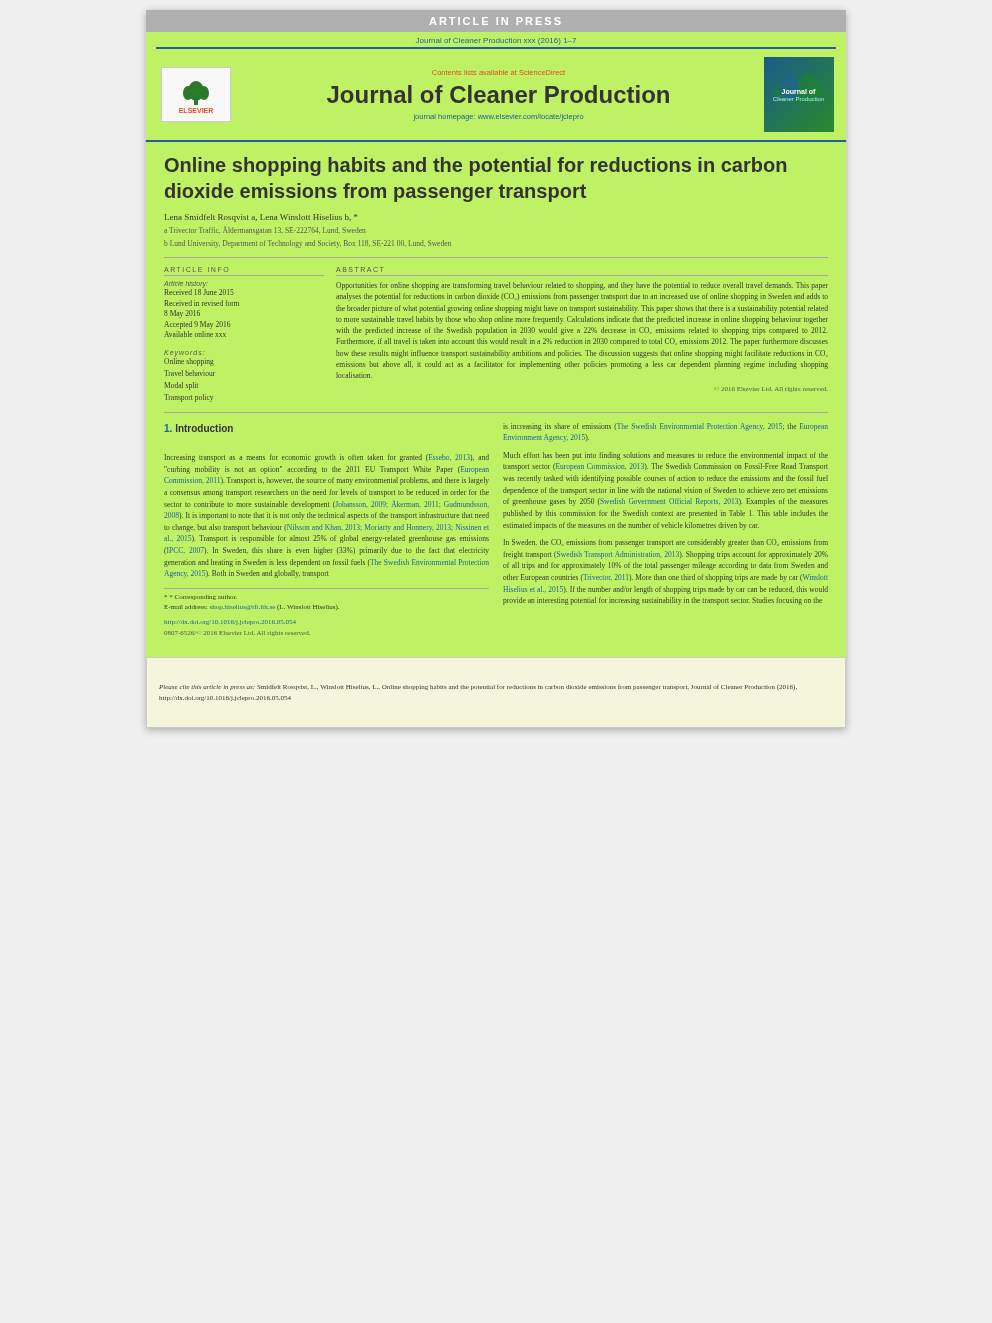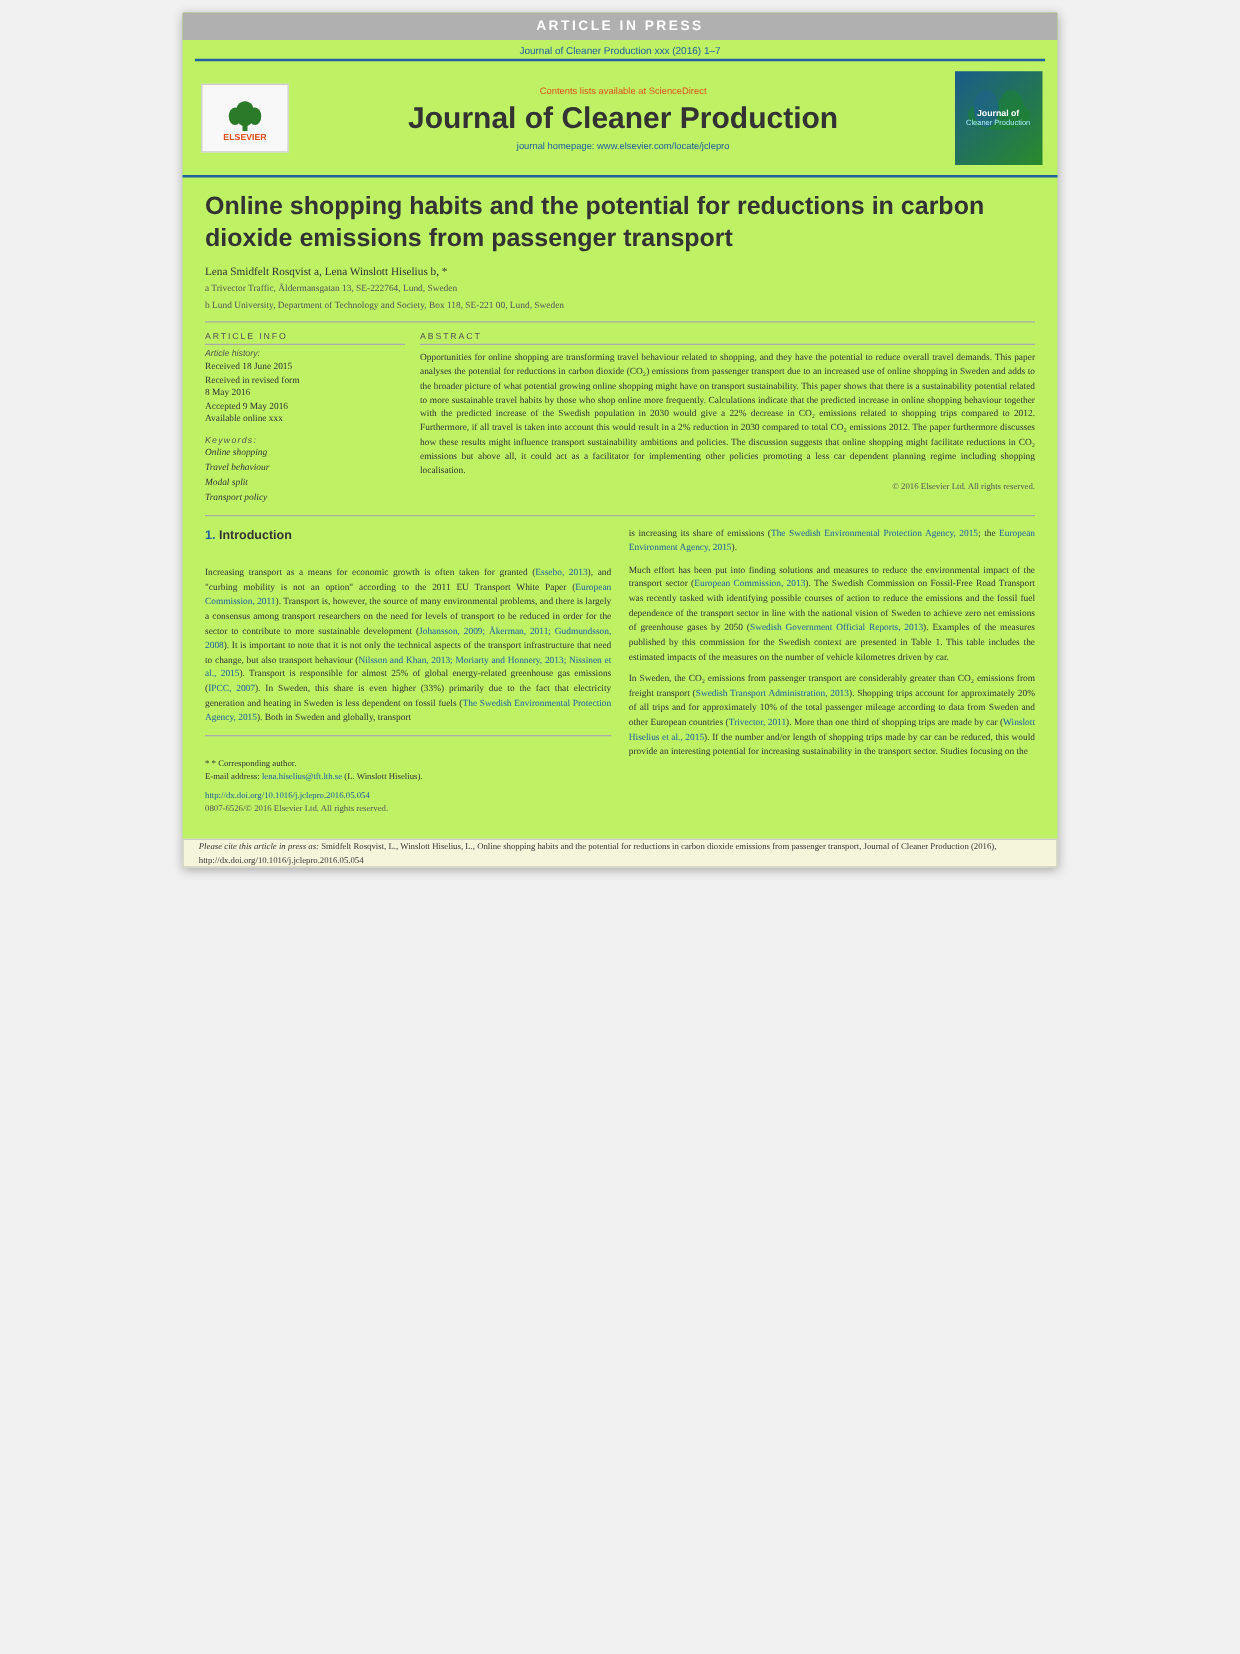--- a/index.html
+++ b/index.html
@@ -201,21 +201,20 @@
       letter-spacing: 1px;
       color: #555;
       font-family: Arial, sans-serif;
       font-style: italic;
     }
     .keywords-list {
       font-size: 7.5px;
       color: #333;
       line-height: 1.6;
       list-style: none;
-      font-style: italic;
     }
     .abstract-section {
       flex: 1;
     }
     .abstract-title {
       font-size: 7px;
       letter-spacing: 1.5px;
       color: #555;
       font-family: Arial, sans-serif;
       border-bottom: 1px solid #aaa;
@@ -262,41 +261,41 @@
       color: #333;
       line-height: 1.55;
       text-align: justify;
       margin-bottom: 6px;
     }
     .blue-link {
       color: #2060a0;
     }
     .footnote-area {
       border-top: 1px solid #aaa;
-      padding-top: 18px;
+      padding-top: 4px;
       margin-top: 8px;
     }
     .footnote-text {
       font-size: 7px;
       color: #333;
       line-height: 1.4;
     }
     .doi-link {
       color: #2060a0;
       font-size: 7px;
     }
     .issn-text {
       font-size: 7px;
       color: #555;
     }
     
     .citation-bar {
       background: #f5f5dc;
       border: 1px solid #ccc;
-      padding: 0 12px;
+      padding: 24px 12px;
       margin-top: 8px;
       font-size: 7px;
       color: #333;
       line-height: 1.5;
     }
     .citation-bar .label {
       font-style: italic;
     }
   </style>
 </head>
@@ -413,21 +412,21 @@
         <div class="body-text">
           Increasing transport as a means for economic growth is often taken for granted (<span class="blue-link">Essebo, 2013</span>), and "curbing mobility is not an option" according to the 2011 EU Transport White Paper (<span class="blue-link">European Commission, 2011</span>). Transport is, however, the source of many environmental problems, and there is largely a consensus among transport researchers on the need for levels of transport to be reduced in order for the sector to contribute to more sustainable development (<span class="blue-link">Johansson, 2009; Åkerman, 2011; Gudmundsson, 2008</span>). It is important to note that it is not only the technical aspects of the transport infrastructure that need to change, but also transport behaviour (<span class="blue-link">Nilsson and Khan, 2013; Moriarty and Honnery, 2013; Nissinen et al., 2015</span>). Transport is responsible for almost 25% of global energy-related greenhouse gas emissions (<span class="blue-link">IPCC, 2007</span>). In Sweden, this share is even higher (33%) primarily due to the fact that electricity generation and heating in Sweden is less dependent on fossil fuels (<span class="blue-link">The Swedish Environmental Protection Agency, 2015</span>). Both in Sweden and globally, transport
         </div>
 
         <div class="footnote-area">
           <div class="footnote-text">
             * <span>* Corresponding author.</span>
           </div>
           <div class="footnote-text">
             <span>E-mail address:</span>
-            <span class="blue-link">lena.hiselius@tft.lth.se</span>
+            <span class="blue-link">shop.hiselius@tft.lth.se</span>
             <span>(L. Winslott Hiselius).</span>
           </div>
           <div style="margin-top:4px;">
             <a class="doi-link">http://dx.doi.org/10.1016/j.jclepro.2016.05.054</a>
           </div>
           <div class="issn-text">0807-6526/© 2016 Elsevier Ltd. All rights reserved.</div>
         </div>
       </div>
 
       <div class="body-col">

